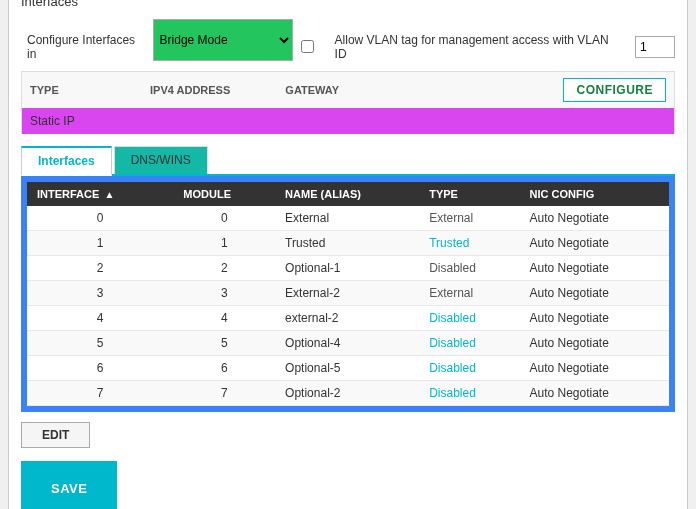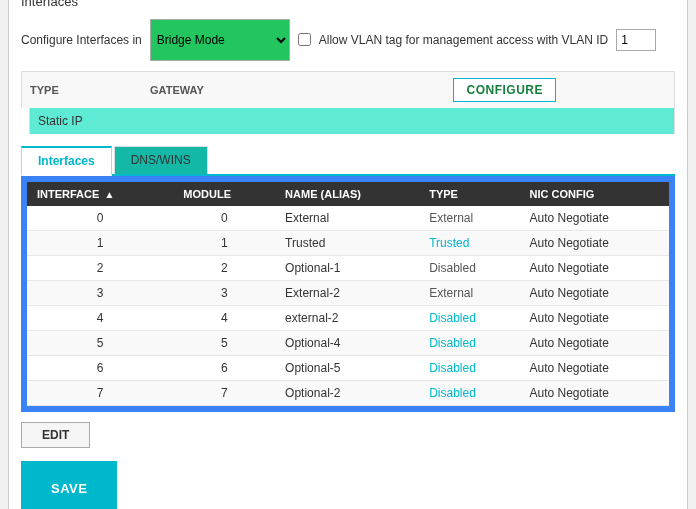--- a/index.html
+++ b/index.html
@@ -20,40 +20,41 @@
       padding: 12px;
     }
     .panel-title {
       font-size: 13px;
       color: #333;
       margin-bottom: 10px;
       font-weight: normal;
     }
     .top-controls {
       display: flex;
-      align-items: center;
+      align-items: flex-end;
       gap: 8px;
       margin-bottom: 10px;
+      margin-left: 6px;
     }
     .top-controls label {
       font-size: 12px;
       color: #333;
     }
     .mode-select {
       height: 42px;
       padding: 2px 2px;
       border: 1px solid #aaa;
       font-size: 12px;
       min-width: 140px;
       background: #22c55e;
     }
     .vlan-checkbox-label {
       display: flex;
       align-items: center;
-      gap: 8px;
+      gap: 21px;
       font-size: 12px;
       color: #333;
     }
     .vlan-input {
       width: 40px;
       height: 22px;
       border: 1px solid #aaa;
       padding: 2px 4px;
       font-size: 12px;
     }
@@ -83,22 +84,21 @@
       letter-spacing: 0.5px;
       justify-self: end;
     }
     .static-ip-row {
       border: 1px solid #ddd;
       border-top: none;
       border-bottom: none;
       padding: 6px 8px;
       font-size: 12px;
       color: #333;
-      background: #5eead4;
-      margin-left: 8px;
+      background: #d946ef;
     }
     .tabs-container {
       margin-top: 12px;
       border-bottom: 2px solid #00b8cc;
       display: flex;
     }
     .tab {
       padding: 6px 16px;
       font-size: 12px;
       cursor: pointer;
@@ -194,20 +194,21 @@
     </select>
     <label class="vlan-checkbox-label">
       <input type="checkbox" style="">
       <span>Allow VLAN tag for management access with VLAN ID</span>
       <input type="text" class="vlan-input" value="1" style="">
     </label>
   </div>
 
   <div class="info-bar">
     <span class="info-bar-label">TYPE</span>
+    <span class="info-bar-label">IPV4 ADDRESS</span>
     <span class="info-bar-label">GATEWAY</span>
     <span></span>
     <button class="configure-btn">CONFIGURE</button>
   </div>
   <div class="static-ip-row">
     <span>Static IP</span>
   </div>
 
   <div class="tabs-container">
     <div class="tab active">

